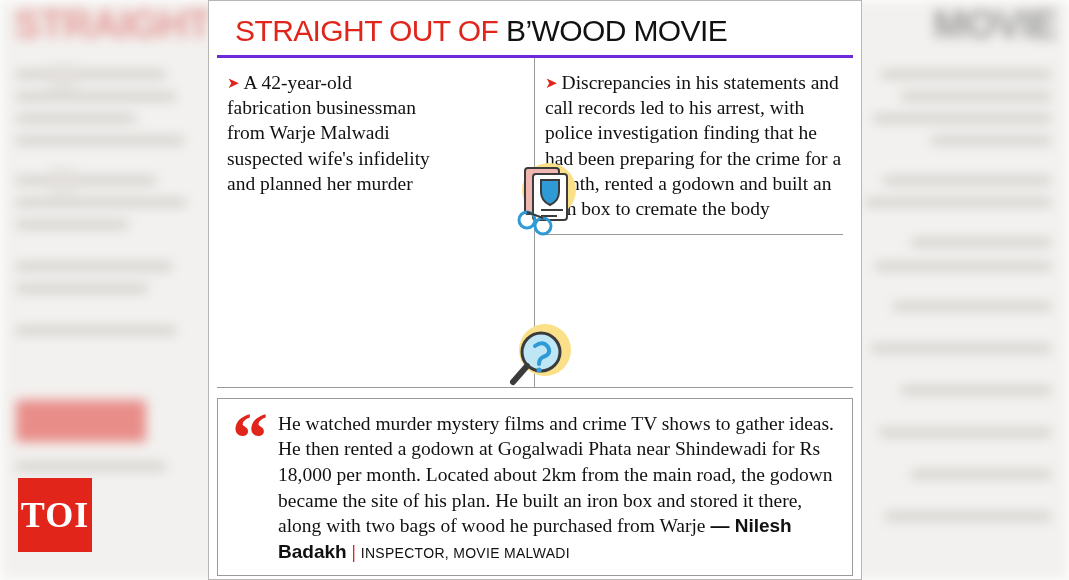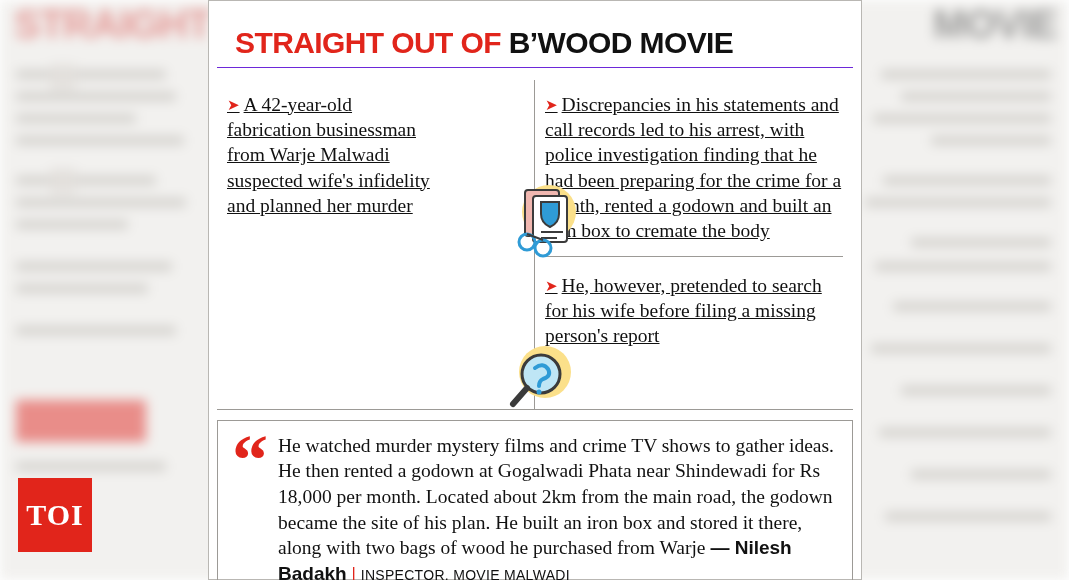--- a/index.html
+++ b/index.html
@@ -57,21 +57,21 @@
   .toi-logo {
     position: absolute;
     left: 18px;
     bottom: 28px;
     width: 74px;
     height: 74px;
     background: #e1251b;
     color: #fff;
     font-family: "Liberation Serif", serif;
     font-weight: bold;
-    font-size: 30px;
+    font-size: 36px;
     display: flex;
     align-items: center;
     justify-content: center;
     letter-spacing: 1px;
     z-index: 6;
   }
 
   
   .card {
     position: absolute;
@@ -80,46 +80,45 @@
     width: 654px;
     height: 580px;
     background: #ffffff;
     border: 1px solid #b9b7b3;
     box-sizing: border-box;
     z-index: 5;
   }
   .headline {
     padding: 14px 18px 8px 18px;
     font-family: "Liberation Sans", sans-serif;
-    font-weight: bold;
+    font-weight: normal;
     font-size: 30px;
     line-height: 1.05;
     letter-spacing: -.6px;
     color: #111;
-    border-bottom: 1px solid #6d28d9;
-    margin: 12px 8px;
+    border-bottom: 3px solid #6d28d9;
+    margin: 0 8px;
     white-space: nowrap;
   }
   .headline .red { color: #e1251b; }
 
   .columns {
     display: flex;
     margin: 0 8px;
     border-bottom: 1px solid #9c9a96;
     position: relative;
     height: 330px;
     box-sizing: border-box;
   }
   .col {
     box-sizing: border-box;
     padding: 12px 10px 16px 10px;
     font-size: 19.5px;
     line-height: 1.30;
     color: #111;
-    text-decoration: underline;
   }
   .col.left  { width: 50%; border-right: 1px solid #9c9a96; }
   .col.right { width: 50%; }
 
   .bullet {
     display: block;
     margin-bottom: 12px;
     position: relative;
   }
   .bullet .arrow {
@@ -253,23 +252,20 @@
         <span class="shape-left-1"></span>
         <span class="arrow">➤</span><span class="txt">A 42-year-old fabrication businessman from Warje Malwadi suspected wife's infidelity and planned her murder</span>
       </div>
     </div>
 
     <div class="col right">
       <div class="bullet">
         <span class="arrow">➤</span><span class="txt">Discrepancies in his statements and call records led to his arrest, with police investigation finding that he had been preparing for the crime for a month, rented a godown and built an iron box to cremate the body</span>
       </div>
       <div class="divider-right"></div>
-      <div class="bullet second">
-        <span class="arrow">➤</span><span class="txt">He, however, pretended to search for his wife before filing a missing person's report</span>
-      </div>
     </div>
 
     <div class="icon-docs">
       <svg viewBox="0 0 84 84" width="84" height="84" aria-hidden="true">
         <circle cx="44" cy="32" r="27" fill="#fbe08a"></circle>
         <rect x="20" y="10" width="34" height="46" rx="3" fill="#f0b7b0" stroke="#3b3b3b" stroke-width="2"></rect>
         <rect x="28" y="16" width="34" height="46" rx="3" fill="#ffffff" stroke="#3b3b3b" stroke-width="2"></rect>
         <path d="M36 22 h18 v12 q0 9 -9 13 q-9 -4 -9 -13 z" fill="#2f9bd6" stroke="#3b3b3b" stroke-width="2"></path>
         <line x1="36" y1="52" x2="58" y2="52" stroke="#3b3b3b" stroke-width="2"></line>
         <line x1="36" y1="58" x2="52" y2="58" stroke="#3b3b3b" stroke-width="2"></line>

